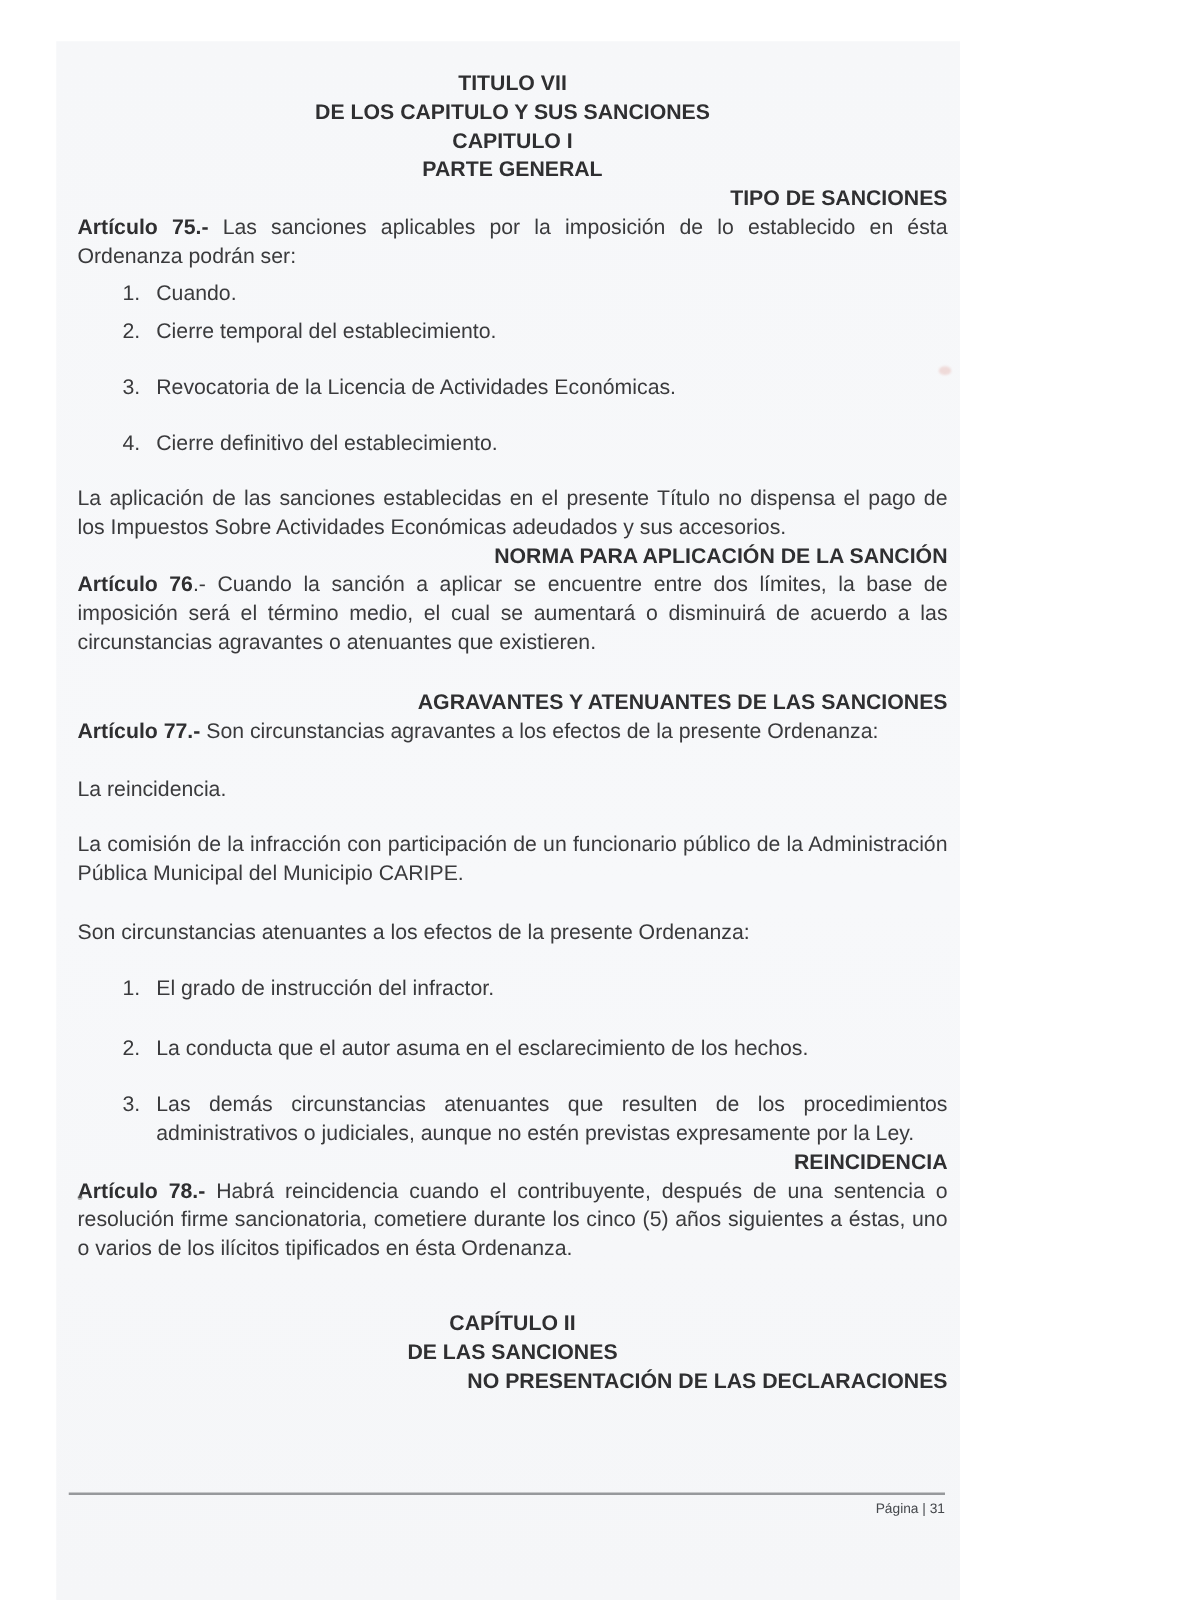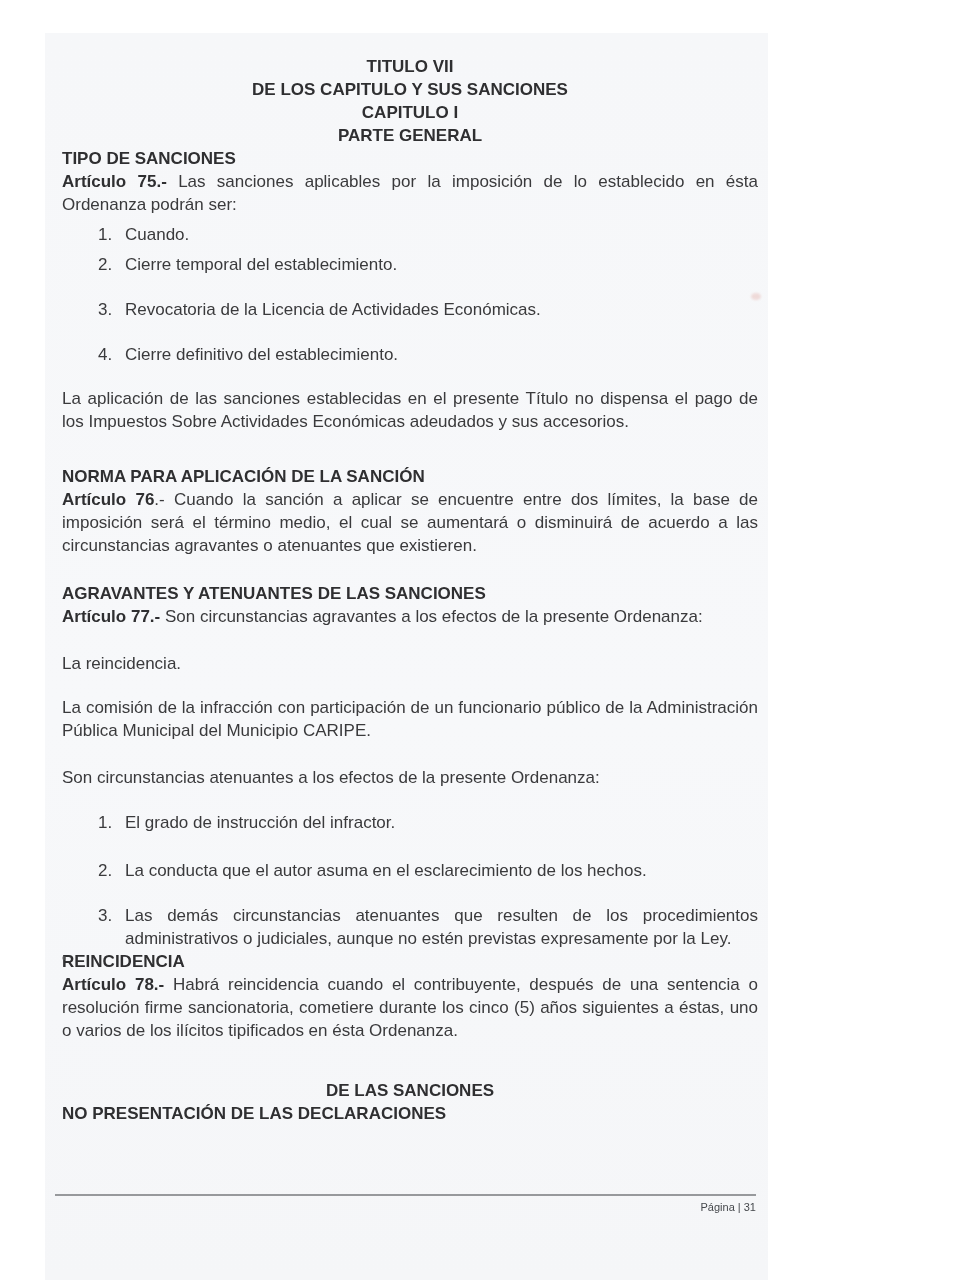--- a/index.html
+++ b/index.html
@@ -12,37 +12,37 @@
   .scan-area{
     position:absolute;left:45px;top:33px;right:40px;bottom:0;
     background:linear-gradient(180deg,#f6f7f9 0%,#f7f8fa 55%,#f5f6f8 100%);
   }
   .content{
     position:absolute;left:17px;right:10px;top:22px;
     color:#3a3a3c;font-size:17px;line-height:23px;
   }
   .b{font-weight:bold;color:#2f2f31;}
   .center{text-align:center;font-weight:bold;color:#2f2f31;}
-  .right{font-weight:bold;color:#2f2f31;}
+  .right{text-align:right;font-weight:bold;color:#2f2f31;}
   .just{text-align:justify;}
   p,div.line{margin:0;}
   .mb-title{margin-bottom:21px;}
   .mb-parte{margin-bottom:9px;}
   .mb-art75{margin-bottom:7px;}
   .list{margin:0 0 21px 0;}
   .li{display:flex;margin-left:36px;}
   .li .num{width:27px;flex:none;}
   .li .li-body{flex:1;}
   .li-s1{margin-bottom:7px;}
   .li-s2{margin-bottom:22px;}
   .li-s3{margin-bottom:22px;}
   .li-a1{margin-bottom:25px;}
   .li-a2{margin-bottom:22px;}
   .list2{margin:0;}
-  .mb-aplic{margin-bottom:32px;}
+  .mb-aplic{}
   .mb-art76{margin-bottom:25px;}
   .mb-art77{margin-bottom:24px;}
   .mb-reinc{margin-bottom:21px;}
   .mb-comis{margin-bottom:24px;}
   .mb-son{margin-bottom:22px;}
   .mb-art78{margin-bottom:37px;}
   .mb-cap2{margin-bottom:23px;}
   .footer{position:absolute;left:55px;right:52px;top:1194px;}
   .rule{border-top:2px solid #97999c;height:0;}
   .page-num{margin-top:5px;text-align:right;font-size:11px;color:#45484c;}
@@ -114,20 +114,21 @@
         <div class="li">
           <span class="num">3.</span>
           <span class="li-body just">Las demás circunstancias atenuantes que resulten de los procedimientos administrativos o judiciales, aunque no estén previstas expresamente por la Ley.</span>
         </div>
       </div>
 
       <div class="line right">REINCIDENCIA</div>
 
       <p class="just mb-art78"><span class="b">Artículo 78.-</span><span> Habrá reincidencia cuando el contribuyente, después de una sentencia o resolución firme sancionatoria, cometiere durante los cinco (5) años siguientes a éstas, uno o varios de los ilícitos tipificados en ésta Ordenanza.</span></p>
 
+      <div class="line center">CAPÍTULO II</div>
       <div class="line center mb-cap2">DE LAS SANCIONES</div>
 
       <div class="line right">NO PRESENTACIÓN DE LAS DECLARACIONES</div>
 
     </main>
   </div>
 
   <div class="footer">
     <div class="rule"></div>
     <div class="page-num">Página | 31</div>

